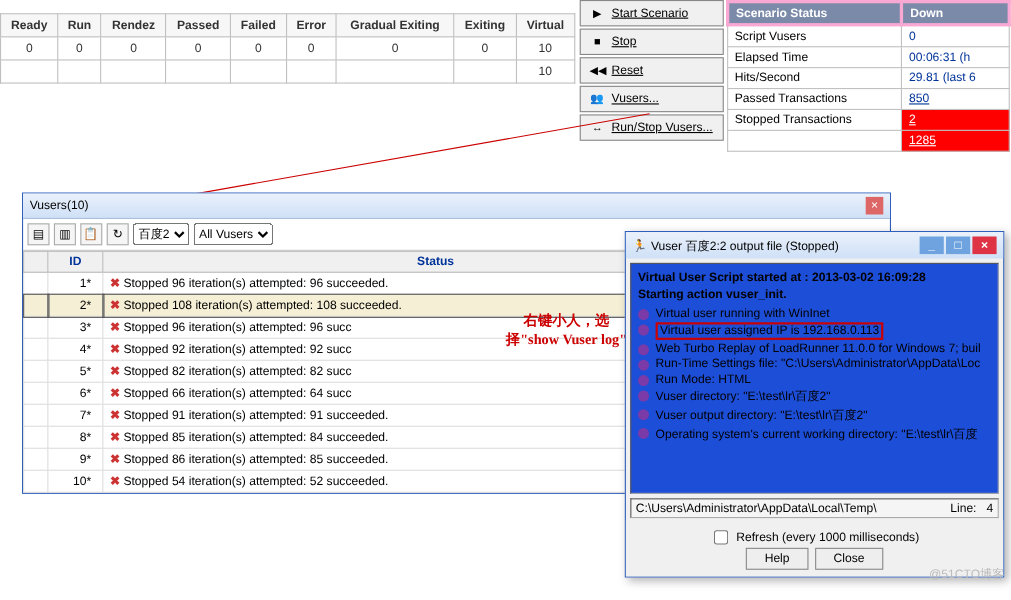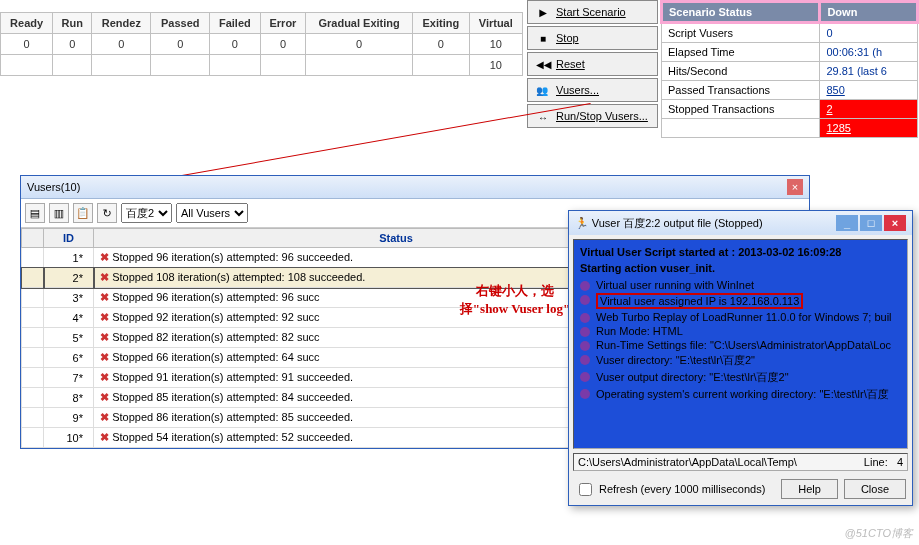--- a/index.html
+++ b/index.html
@@ -45,29 +45,29 @@
 .log-win .title { background: linear-gradient(#eaf1fb,#cfe0f7); padding: 4px 6px; display: flex; align-items: center; justify-content: space-between; }
 .log-win .title .btns { display: flex; gap: 2px; }
 .log-win .title .wb { width: 22px; height: 16px; display: flex; align-items: center; justify-content: center; color: #fff; font-weight: bold; }
 .log-win .title .min { background: #6fa3e0; } .log-win .title .max { background: #6fa3e0; } .log-win .title .clx { background: #d34; }
 .log-win .body { background: #1d4ed8; margin: 4px; border: 1px inset #aaa; padding: 6px; height: 210px; overflow: hidden; }
 .log-win .body .hdr { font-weight: bold; margin-bottom: 4px; }
 .log-line { display: flex; gap: 6px; align-items: flex-start; padding: 1px 0; }
 .log-line .bullet { width: 10px; height: 10px; border-radius: 50%; background: #7a3aa8; margin-top: 2px; flex: none; }
 .boxed { border: 2px solid #c00; padding: 0 2px; }
 .log-win .status { margin: 2px 4px; border: 1px inset #aaa; padding: 2px 4px; display: flex; justify-content: space-between; background: #f5f5f5; }
-.log-win .foot { display: flex; align-items: center; justify-content: space-between; padding: 6px; background: #f0f0f0; }
+.log-win .foot { display: flex; align-items: center; justify-content: space-between; padding: 6px; background: #f0f0f0; flex-direction: column; }
 .log-win .foot .chk { display: flex; align-items: center; gap: 4px; }
 .log-win .foot .b { border: 1px solid #888; background: #eee; padding: 3px 16px; text-align: right; }
 
 
 .anno { position: absolute; left: 455px; top: 282px; width: 120px; color: #c00; font-weight: bold; font-size: 13px; text-align: center; line-height: 1.4; font-family: SimSun,serif; }
 .arrow { position: absolute; border-top: 1px solid #c00; transform-origin: left center; }
 
-.watermark { position: absolute; right: 6px; bottom: 4px; color: #bbb; font-style: italic; }
+.watermark { position: absolute; right: 6px; bottom: 16px; color: #bbb; }
 </style>
 </head>
 <body>
 
 <div class="run-grid">
   <table>
     <tbody>
         <tr id="rg-h">
           <th>Ready</th>
           <th>Run</th>
@@ -277,25 +277,25 @@
         <div class="log-line">
           <span class="bullet"></span>
           <span class="boxed">Virtual user assigned IP is 192.168.0.113</span>
         </div>
         <div class="log-line">
           <span class="bullet"></span>
           <span class="">Web Turbo Replay of LoadRunner 11.0.0 for Windows 7; buil</span>
         </div>
         <div class="log-line">
           <span class="bullet"></span>
+          <span class="">Run-Time Settings file: "C:\Users\Administrator\AppData\Loc</span>
+        </div>
+        <div class="log-line">
+          <span class="bullet"></span>
           <span class="">Run Mode: HTML</span>
-        </div>
-        <div class="log-line">
-          <span class="bullet"></span>
-          <span class="">Run-Time Settings file: "C:\Users\Administrator\AppData\Loc</span>
         </div>
         <div class="log-line">
           <span class="bullet"></span>
           <span class="">Vuser directory: "E:\test\lr\百度2"</span>
         </div>
         <div class="log-line">
           <span class="bullet"></span>
           <span class="">Vuser output directory: "E:\test\lr\百度2"</span>
         </div>
         <div class="log-line">

